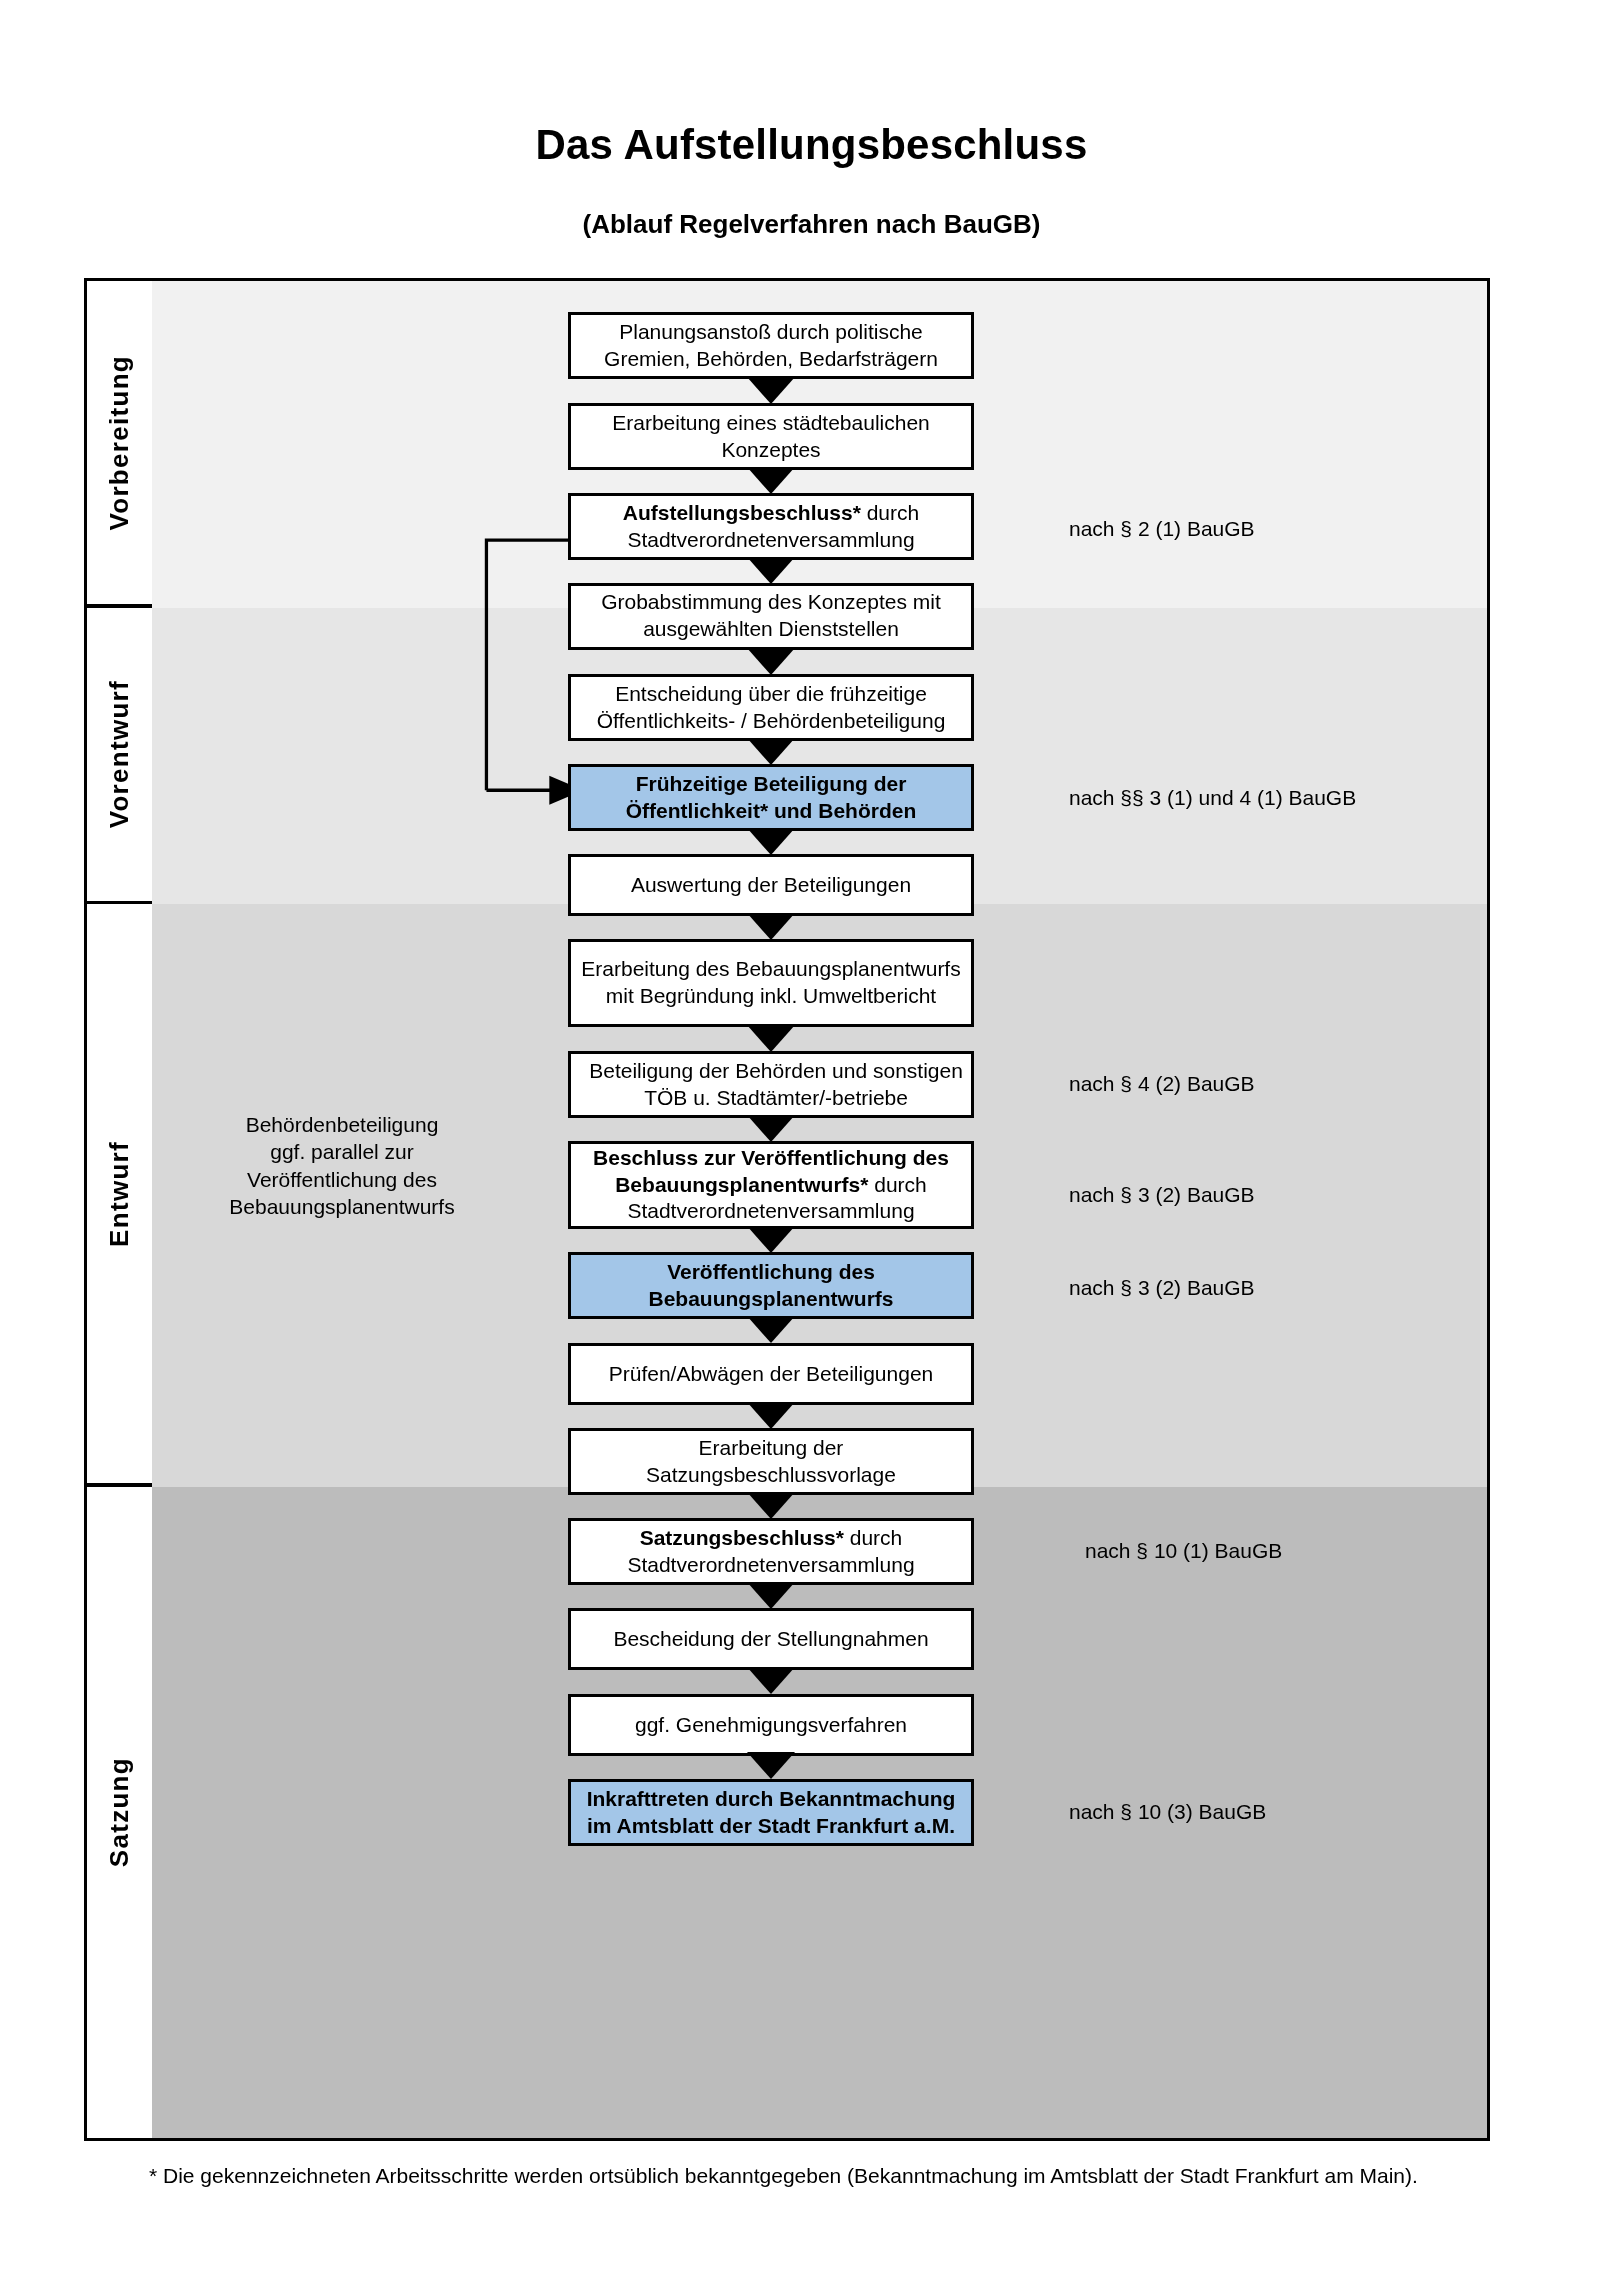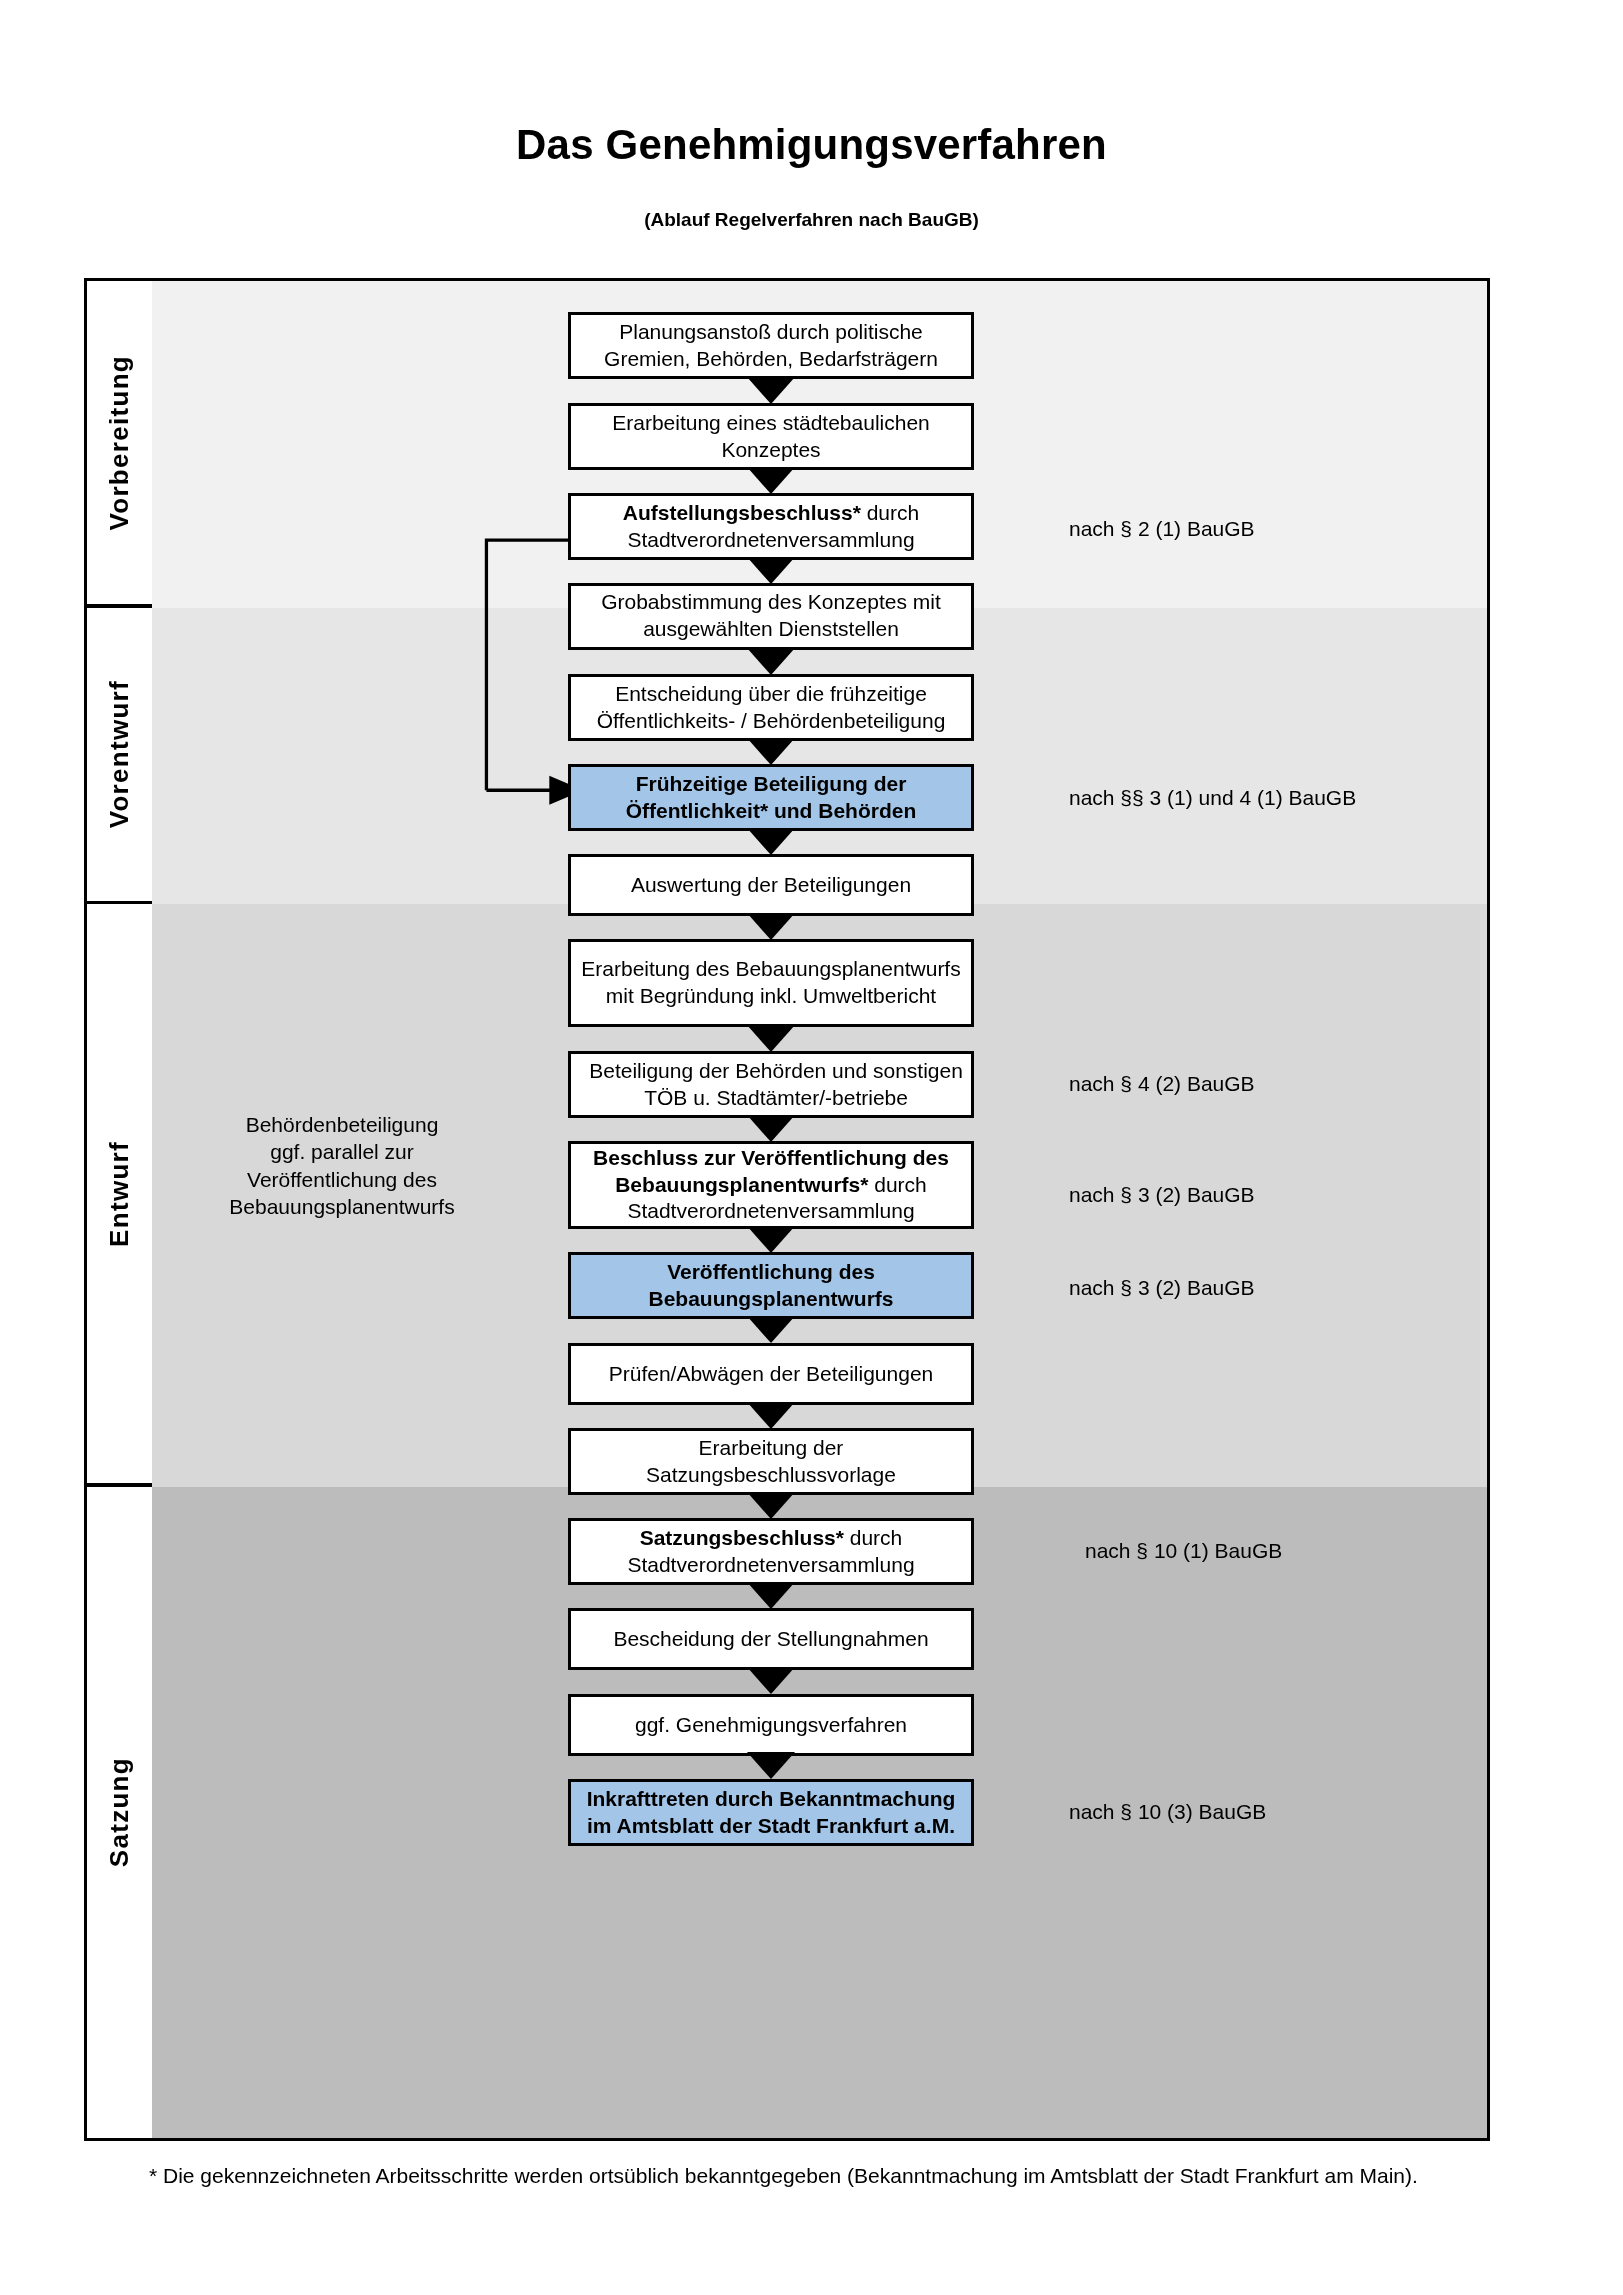--- a/index.html
+++ b/index.html
@@ -15,21 +15,21 @@
 
   
   .title{
     position:absolute;left:0;right:0;top:121px;
     text-align:center;
     font-size:42px;font-weight:bold;letter-spacing:0.2px;
   }
   .subtitle{
     position:absolute;left:0;right:0;top:209px;
     text-align:center;
-    font-size:19px;font-weight:bold;
+    font-size:26px;font-weight:bold;
   }
 
   
   .frame{
     position:absolute;
     left:84px;top:278px;
     width:1406px;height:1863px;
     border:3.3px solid #000;
     box-sizing:border-box;
     background:#fff;
@@ -109,21 +109,21 @@
     position:absolute;
     left:149px;top:2160px;width:1348px;
     font-size:21px;line-height:1.55;
   }
 </style>
 </head>
 <body>
 
 <div class="page">
 
-  <div class="title">Das Genehmigungsverfahren</div>
+  <div class="title">Das Aufstellungsbeschluss</div>
   <div class="subtitle">(Ablauf Regelverfahren nach BauGB)</div>
 
   <div class="frame">
 
     <div class="band" style="top:0;height:327px;background:#f1f1f1;"></div>
     <div class="band" style="top:327px;height:297px;background:#e6e6e6;"></div>
     <div class="band" style="top:623px;height:583px;background:#d8d8d8;"></div>
     <div class="band" style="top:1206px;height:651px;background:#bcbcbc;"></div>
 
     <div class="labelcol">

